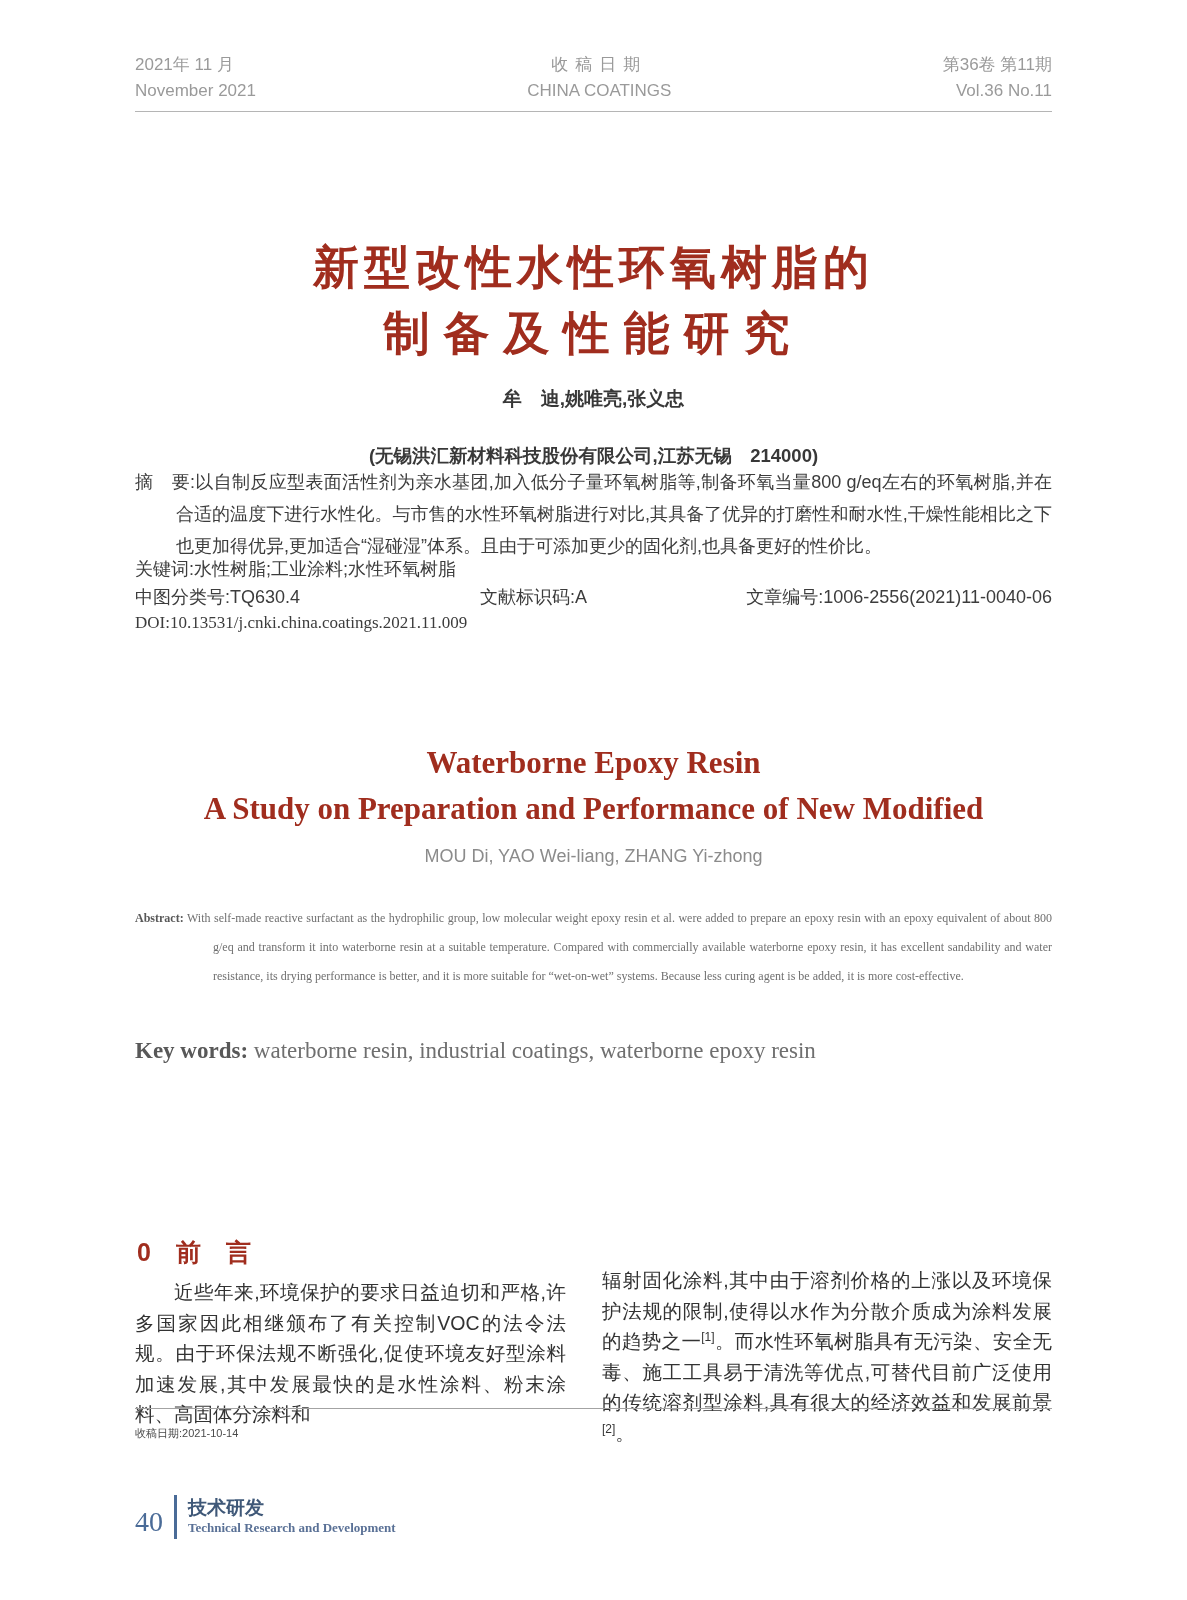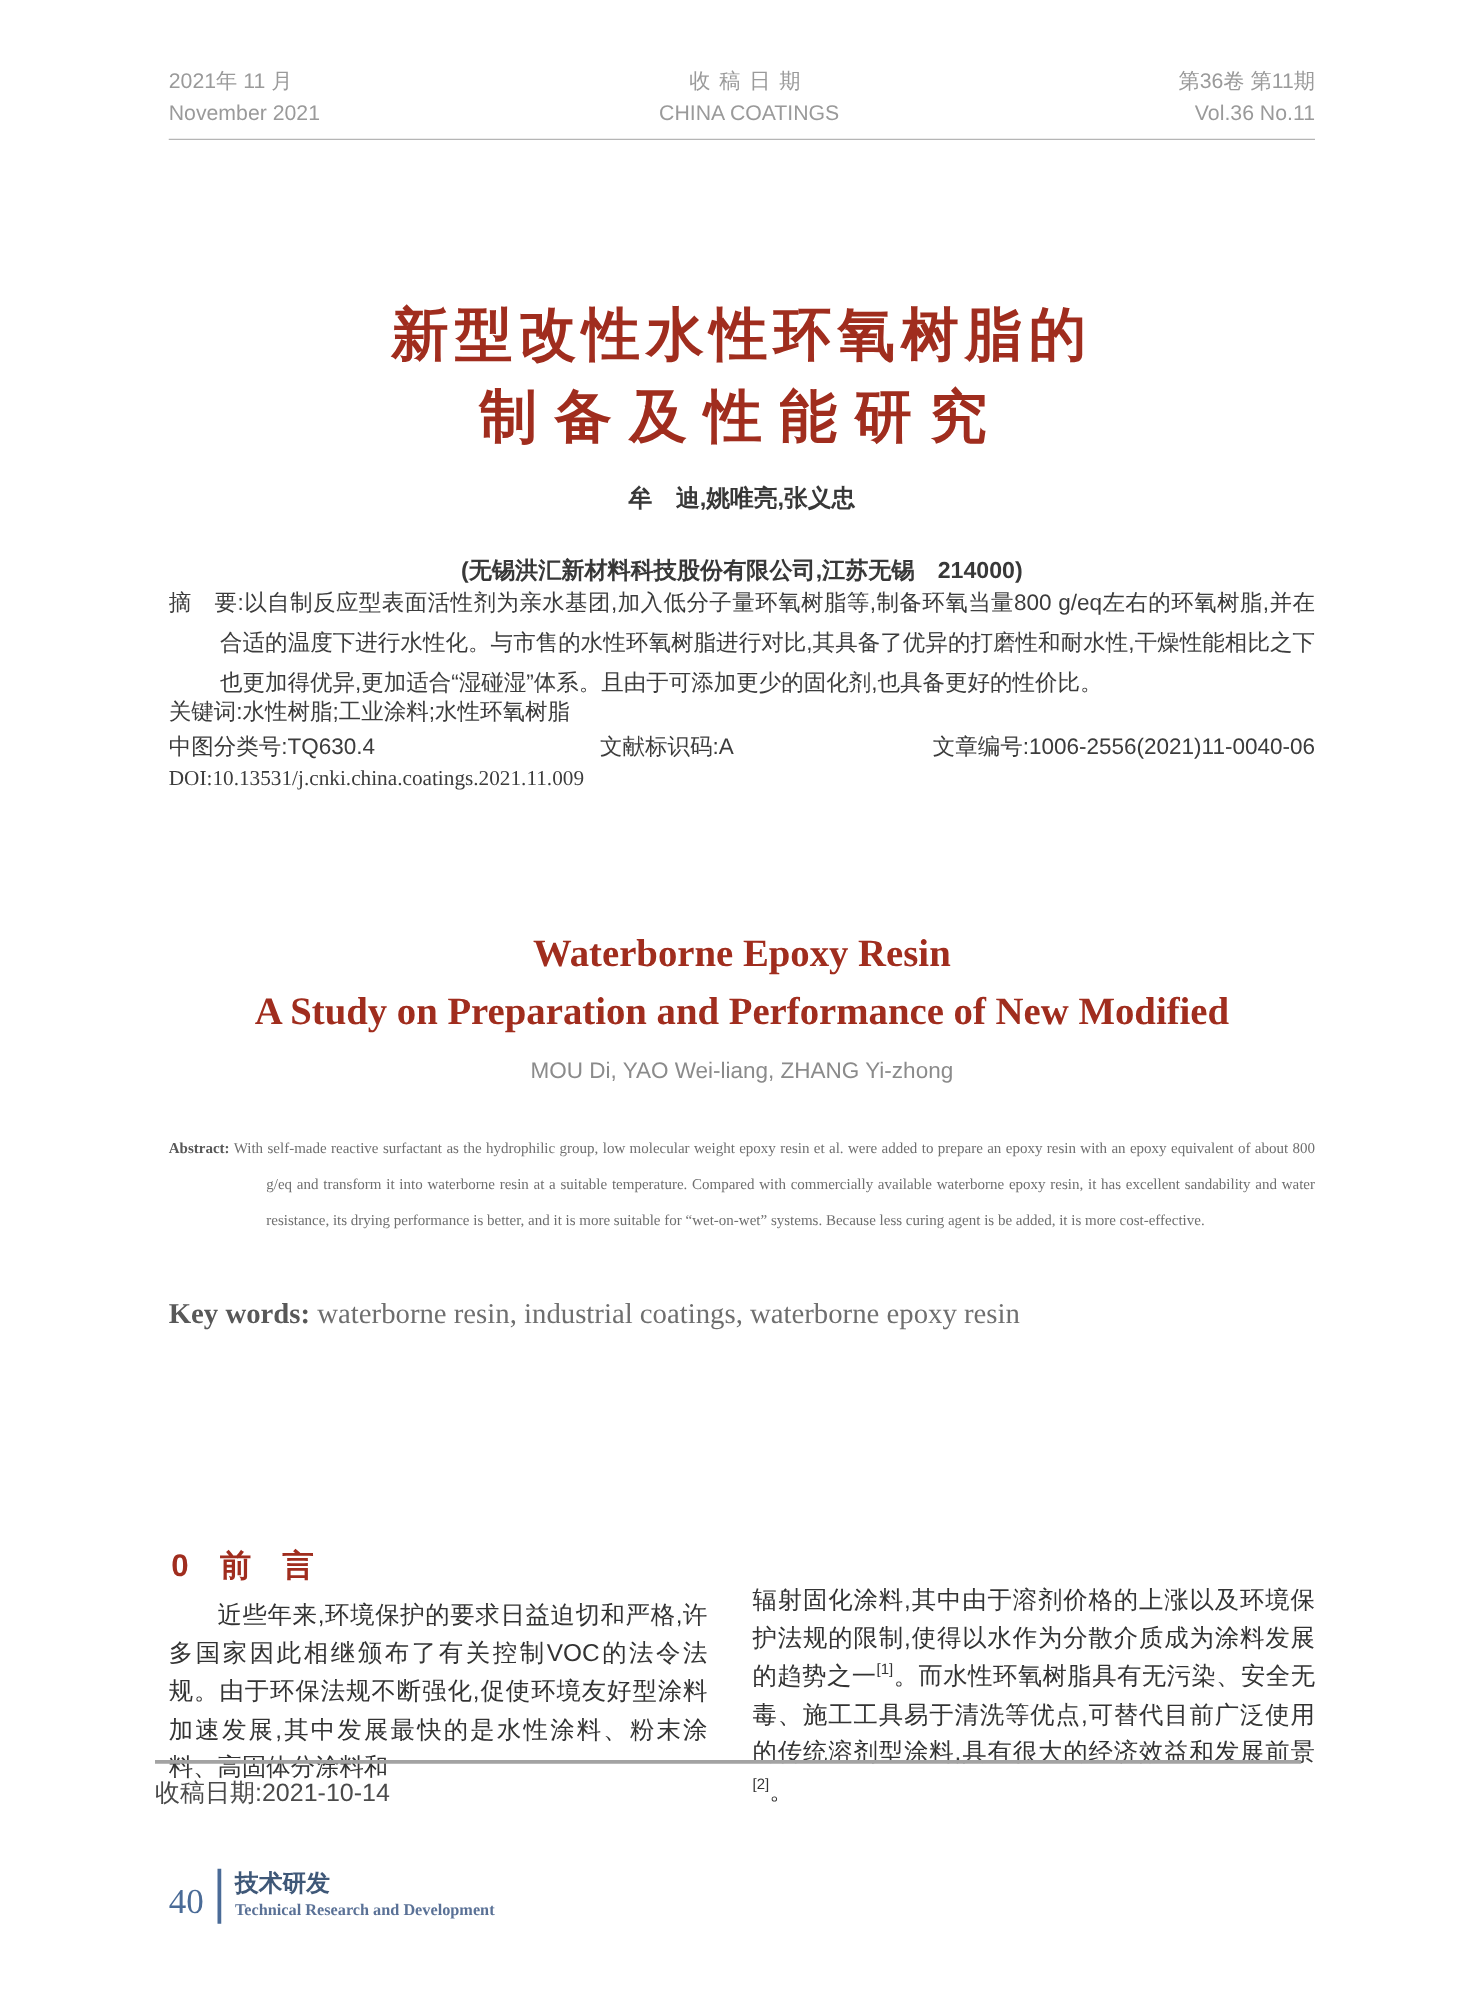--- a/index.html
+++ b/index.html
@@ -72,23 +72,23 @@
   .intro-heading{position:absolute;top:1236px;left:137px;
     font-size:25px;font-weight:bold;color:var(--red);}
   .col-left{position:absolute;top:1277px;left:135px;width:431px;
     font-size:19.5px;line-height:30.5px;color:#333333;text-align:justify;}
   .col-left p{text-indent:2em;}
   .col-right{position:absolute;top:1265px;left:602px;width:450px;
     font-size:19.5px;line-height:30.5px;color:#333333;text-align:justify;}
   .col-right sup, .ref-sup{font-size:12px;line-height:0;}
 
   
-  .footnote{position:absolute;top:1408px;left:124px;width:917px;
-    border-top:3px solid #a3a3a3;padding-top:9px;
-    font-size:20px;line-height:30px;color:#4a4a4a;}
+  .footnote{position:absolute;top:1408px;left:135px;width:917px;
+    border-top:1px solid #a3a3a3;padding-top:9px;
+    font-size:11px;line-height:30px;color:#4a4a4a;}
 
   
   .page-footer{position:absolute;top:1495px;left:135px;display:flex;align-items:center;}
   .pf-num{font-family:"Liberation Serif","DejaVu Serif",serif;font-size:28px;
     color:var(--blue);margin-right:11px;padding-top:10px;}
   .pf-bar{width:3px;height:44px;background:var(--blue);margin-right:11px;}
   .pf-cn{font-size:19px;font-weight:bold;color:#3f5878;line-height:22px;}
   .pf-en{font-family:"Liberation Serif","DejaVu Serif",serif;font-weight:bold;
     font-size:13px;color:#5a7196;line-height:18px;}
 </style>

